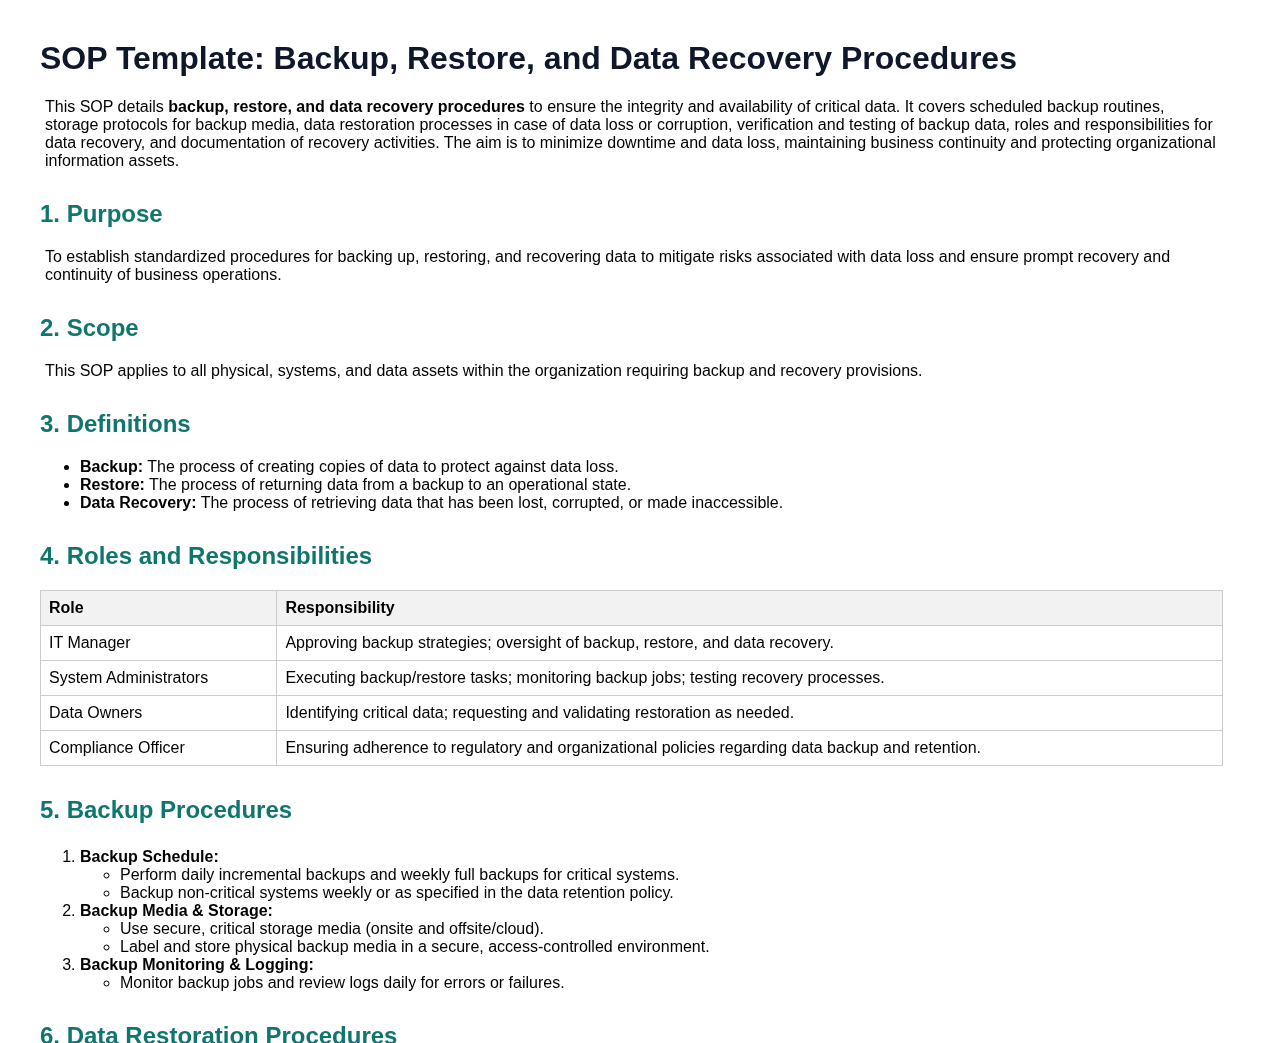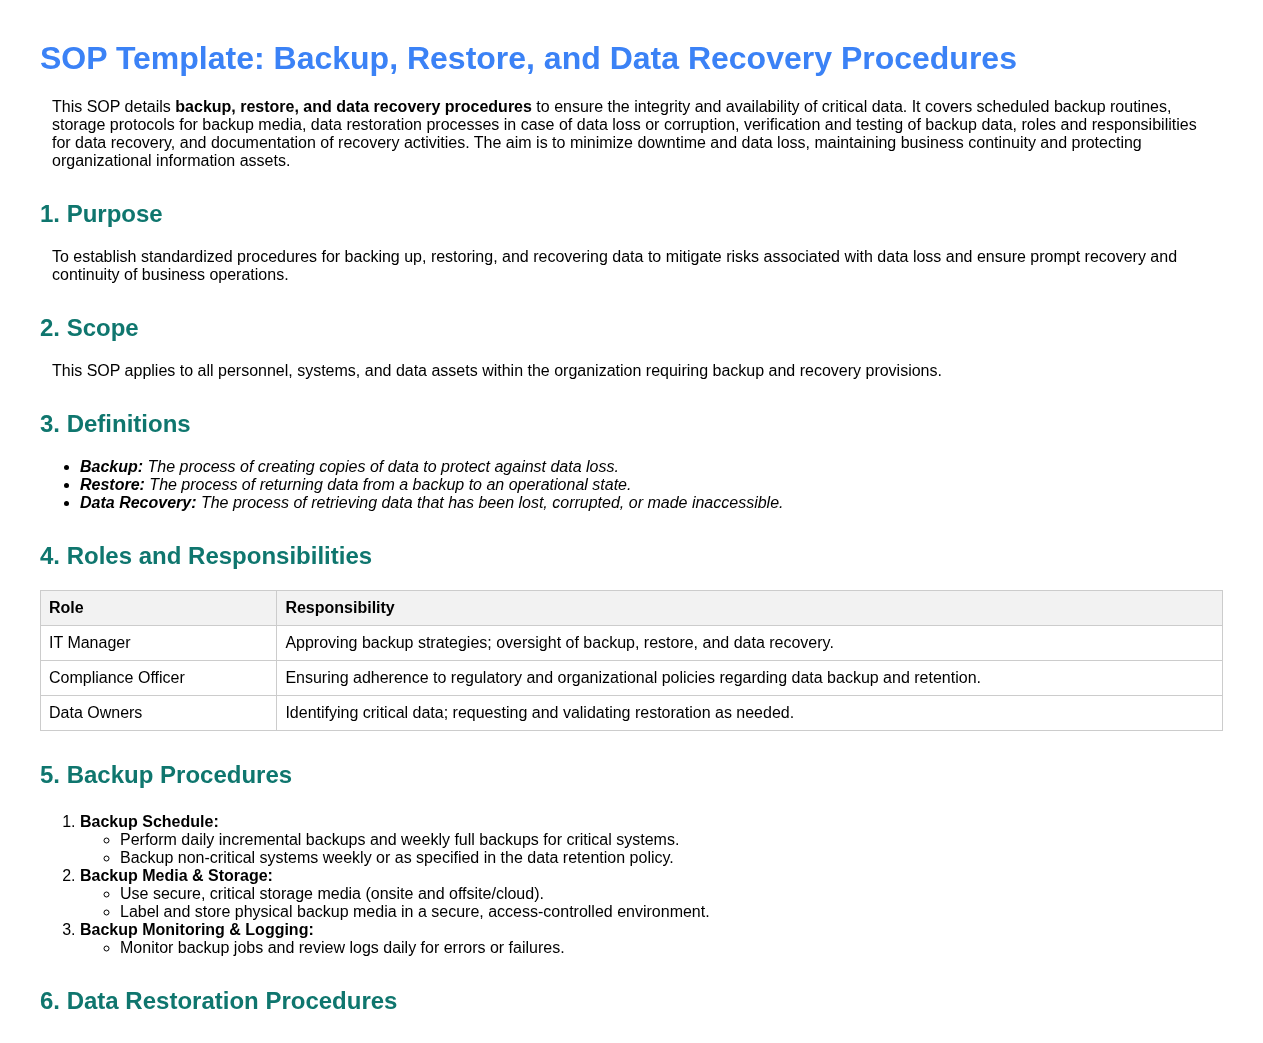--- a/index.html
+++ b/index.html
@@ -8,31 +8,31 @@
     margin: 40px;
     background: #ffffff;
     color: #000000;
     font-family: "Liberation Sans", sans-serif;
     font-size: 16px;
     line-height: normal;
   }
   h1 {
     font-size: 32px;
     font-weight: bold;
-    color: #3b82f6;
+    color: #0f172a;
     margin: 0 0 21px 0;
   }
   h2 {
     font-size: 24px;
     font-weight: bold;
     color: #0f766e;
     margin: 30px 0 20px 0;
   }
-  p { margin: 16px 12px; }
-  ul.defs { margin: 2px 0; padding-left: 40px; list-style-type: disc; font-style: italic; }
+  p { margin: 16px 5px; }
+  ul.defs { margin: 2px 0; padding-left: 40px; list-style-type: disc; }
   ol.procs { margin: 24px 0; padding-left: 40px; }
   ol.procs > li > ul {
     margin: 0;
     padding-left: 40px;
     list-style-type: circle;
   }
   table.roles {
     border-collapse: collapse;
     width: 100%;
     border-radius: 8px;
@@ -55,21 +55,21 @@
 <main>
 
   <h1>SOP Template: Backup, Restore, and Data Recovery Procedures</h1>
 
   <p><span>This SOP details </span><b>backup, restore, and data recovery procedures</b><span> to ensure the integrity and availability of critical data. It covers scheduled backup routines, storage protocols for backup media, data restoration processes in case of data loss or corruption, verification and testing of backup data, roles and responsibilities for data recovery, and documentation of recovery activities. The aim is to minimize downtime and data loss, maintaining business continuity and protecting organizational information assets.</span></p>
 
   <h2>1. Purpose</h2>
   <p>To establish standardized procedures for backing up, restoring, and recovering data to mitigate risks associated with data loss and ensure prompt recovery and continuity of business operations.</p>
 
   <h2>2. Scope</h2>
-  <p>This SOP applies to all personnel, systems, and data assets within the organization requiring backup and recovery provisions.</p>
+  <p>This SOP applies to all physical, systems, and data assets within the organization requiring backup and recovery provisions.</p>
 
   <h2>3. Definitions</h2>
   <ul class="defs">
     <li><b>Backup:</b><span> The process of creating copies of data to protect against data loss.</span></li>
     <li><b>Restore:</b><span> The process of returning data from a backup to an operational state.</span></li>
     <li><b>Data Recovery:</b><span> The process of retrieving data that has been lost, corrupted, or made inaccessible.</span></li>
   </ul>
 
   <h2>4. Roles and Responsibilities</h2>
   <table class="roles">
@@ -78,26 +78,30 @@
         <th class="role-col">Role</th>
         <th>Responsibility</th>
       </tr>
     </thead>
     <tbody>
       <tr>
         <td class="role-col">IT Manager</td>
         <td>Approving backup strategies; oversight of backup, restore, and data recovery.</td>
       </tr>
       <tr>
-        <td class="role-col">Compliance Officer</td>
-        <td>Ensuring adherence to regulatory and organizational policies regarding data backup and retention.</td>
+        <td class="role-col">System Administrators</td>
+        <td>Executing backup/restore tasks; monitoring backup jobs; testing recovery processes.</td>
       </tr>
       <tr>
         <td class="role-col">Data Owners</td>
         <td>Identifying critical data; requesting and validating restoration as needed.</td>
+      </tr>
+      <tr>
+        <td class="role-col">Compliance Officer</td>
+        <td>Ensuring adherence to regulatory and organizational policies regarding data backup and retention.</td>
       </tr>
     </tbody>
   </table>
 
   <h2>5. Backup Procedures</h2>
   <ol class="procs">
     <li>
       <b>Backup Schedule:</b>
       <ul>
         <li>Perform daily incremental backups and weekly full backups for critical systems.</li>

